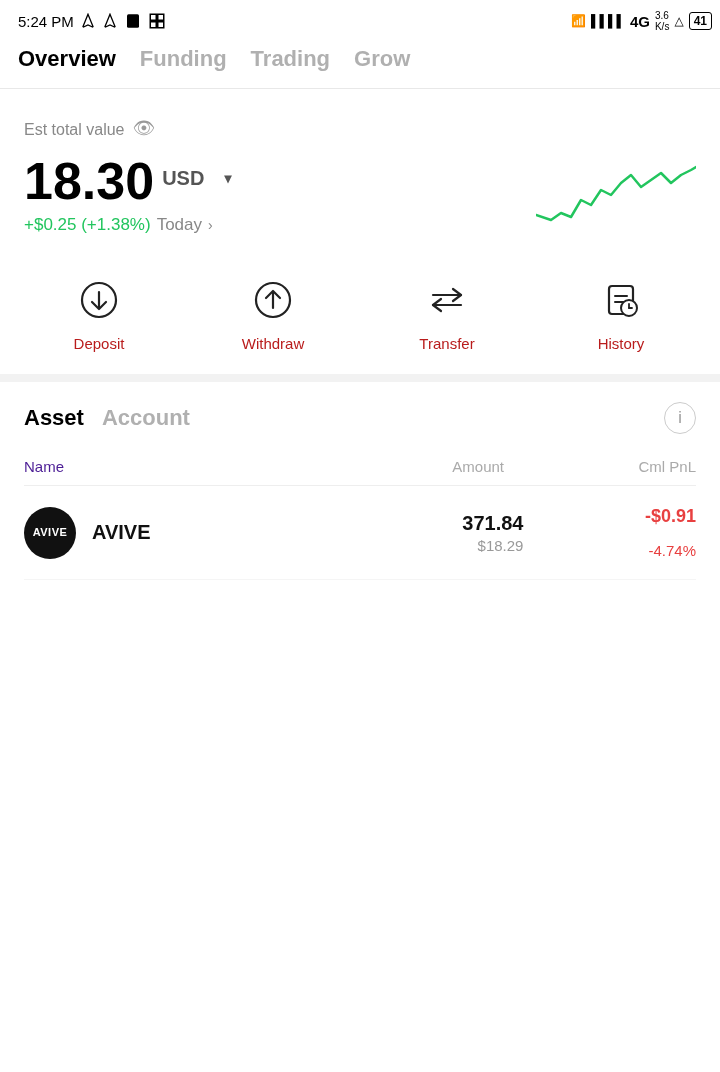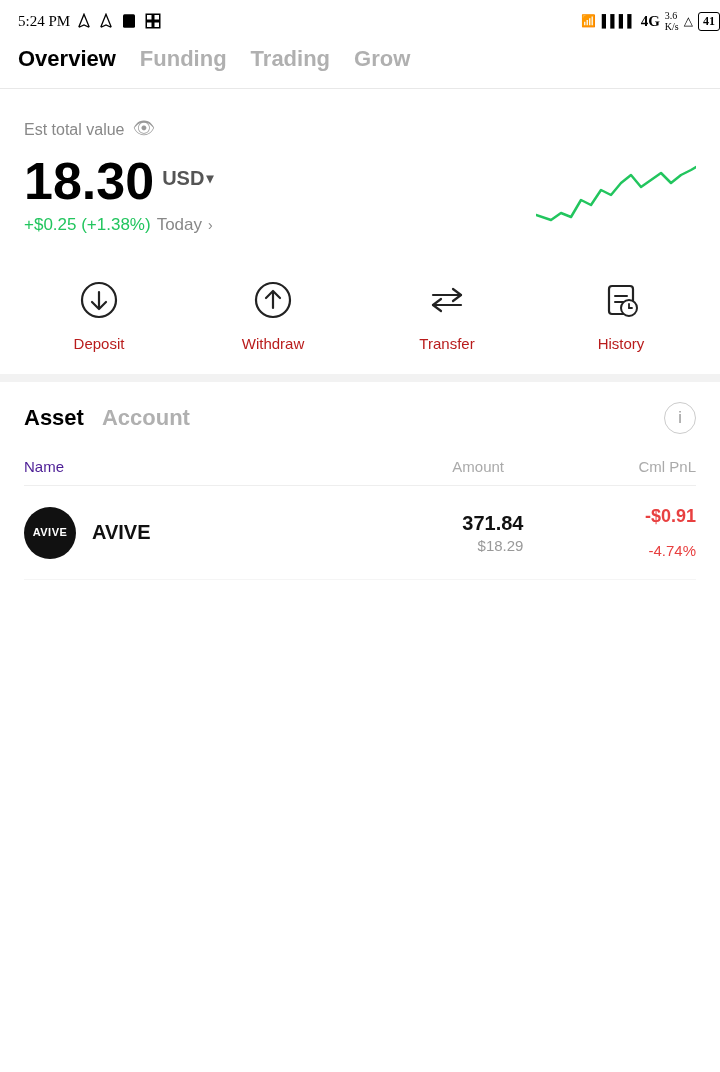--- a/index.html
+++ b/index.html
@@ -10,23 +10,22 @@
       width: 720px;
       min-height: 1072px;
       overflow-x: hidden;
     }
 
     
     .status-bar {
       display: flex;
       justify-content: space-between;
       align-items: center;
-      padding: 10px 0 6px 18px;
-      background: #fff;
-      font-family: Liberation Serif, serif;
+      padding: 10px 8px 6px 18px;
+      background: #fff;
     }
     .status-left {
       font-size: 15px;
       font-weight: 500;
       color: #000;
       display: flex;
       align-items: center;
       gap: 6px;
     }
     .status-right {
@@ -88,21 +87,21 @@
       display: flex;
       align-items: center;
       gap: 8px;
     }
     .currency-badge {
       font-size: 20px;
       font-weight: 600;
       color: #555;
       display: flex;
       align-items: center;
-      gap: 2px;
+      gap: 20px;
       margin-bottom: 6px;
     }
     .currency-arrow {
       font-size: 14px;
       color: #555;
     }
     .daily-change {
       font-size: 17px;
       color: #22c55e;
       display: flex;

